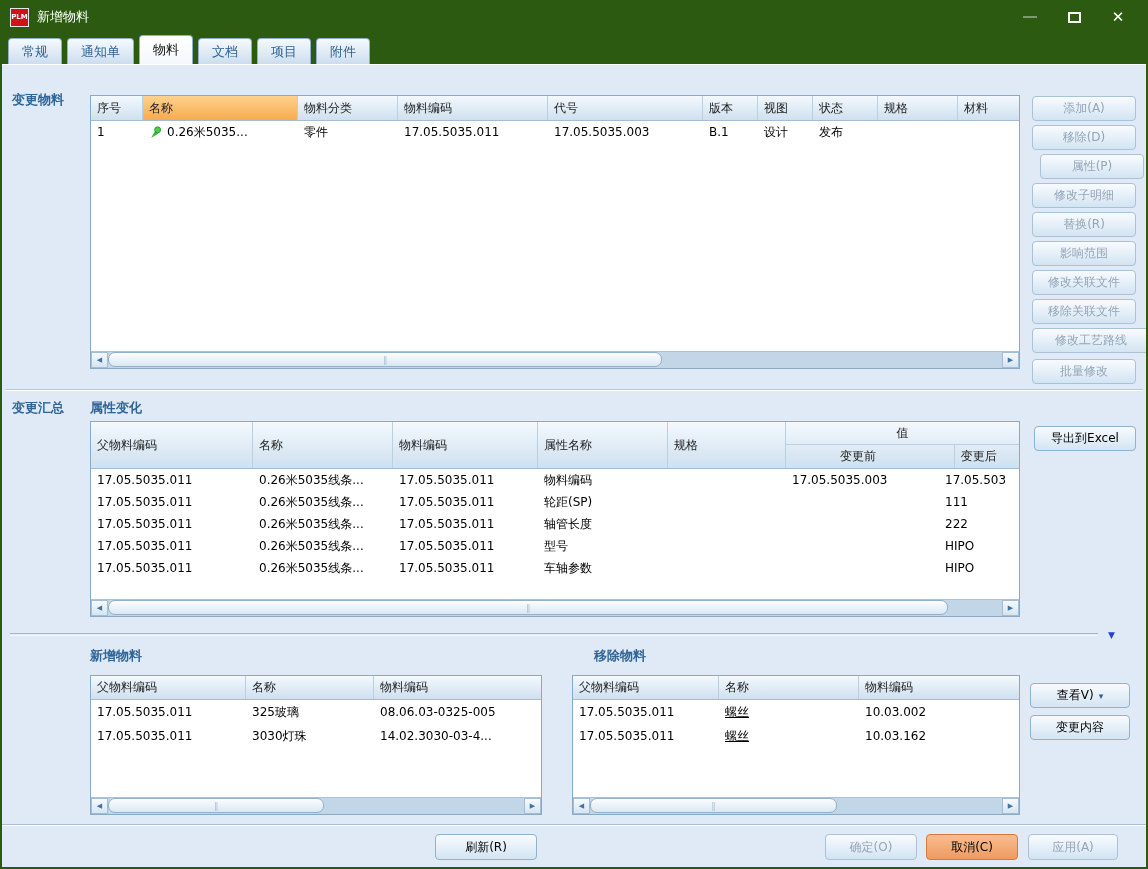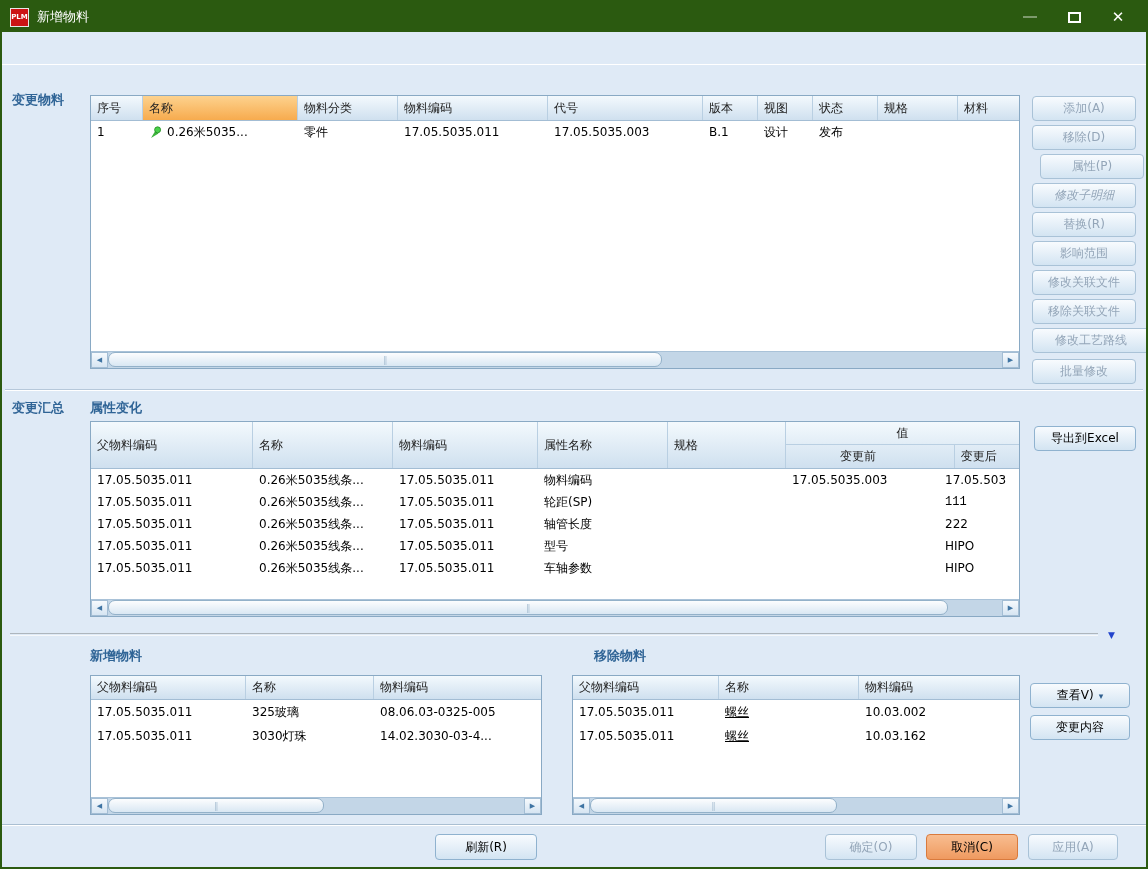--- a/index.html
+++ b/index.html
@@ -94,20 +94,28 @@
       <span class="wc">
           <span class="wc-min-glyph"></span>
         </span>
       <span class="wc">
           <span class="wc-max-glyph"></span>
         </span>
       <span class="wc wc-close">✕</span>
     </div>
   </div>
 
+  <div class="tabbar">
+    <div class="tab">常规</div>
+    <div class="tab">通知单</div>
+    <div class="tab active">物料</div>
+    <div class="tab">文档</div>
+    <div class="tab">项目</div>
+    <div class="tab">附件</div>
+  </div>
 
   <div class="content">
 
     <div class="seclabel" style="left:10px; top:26px;">变更物料</div>
 
     <div class="tbl" style="left:88px; top:30px; width:930px; height:274px;">
       <div class="hdr" style="height:25px;">
         <div class="hcell" style="width:52px;">序号</div>
         <div class="hcell hl" style="width:155px;">名称</div>
         <div class="hcell" style="width:100px;">物料分类</div>
@@ -144,21 +152,21 @@
         <div class="strack">
           <div class="sthumb" style="left:0; width:62%;"></div>
         </div>
         <span class="sarr">▶</span>
       </div>
     </div>
 
     <div class="btn disabled" style="left:1030px; top:31px;  width:104px;">添加(A)</div>
     <div class="btn disabled" style="left:1030px; top:60px;  width:104px;">移除(D)</div>
     <div class="btn disabled" style="left:1030px; top:89px;  width:104px;margin-left:8px;">属性(P)</div>
-    <div class="btn disabled" style="left:1030px; top:118px; width:104px;font-style:italic;">修改子明细</div>
+    <div class="btn disabled" style="left:1030px; top:118px; width:104px;">修改子明细</div>
     <div class="btn disabled" style="left:1030px; top:147px; width:104px;">替换(R)</div>
     <div class="btn disabled" style="left:1030px; top:176px; width:104px;">影响范围</div>
     <div class="btn disabled" style="left:1030px; top:205px; width:104px;">修改关联文件</div>
     <div class="btn disabled" style="left:1030px; top:234px; width:104px;">移除关联文件</div>
     <div class="btn disabled" style="left:1030px; top:263px; width:118px;">修改工艺路线</div>
     <div class="btn disabled" style="left:1030px; top:294px; width:104px;">批量修改</div>
 
     <div class="divider" style="top:324px;"></div>
 
     <div class="seclabel" style="left:10px; top:334px;">变更汇总</div>
@@ -189,21 +197,21 @@
         <div class="tcell" style="width:153px;">17.05.5035.003</div>
         <div class="tcell" style="width:80px;">17.05.503</div>
       </div>
       <div class="trow" style="height:22px;">
         <div class="tcell" style="width:162px;">17.05.5035.011</div>
         <div class="tcell" style="width:140px;">0.26米5035线条...</div>
         <div class="tcell" style="width:145px;">17.05.5035.011</div>
         <div class="tcell" style="width:130px;">轮距(SP)</div>
         <div class="tcell" style="width:118px;"></div>
         <div class="tcell" style="width:153px;"></div>
-        <div class="tcell" style="width:80px;font-family:Liberation Mono, monospace;">111</div>
+        <div class="tcell" style="width:80px;">111</div>
       </div>
       <div class="trow" style="height:22px;">
         <div class="tcell" style="width:162px;">17.05.5035.011</div>
         <div class="tcell" style="width:140px;">0.26米5035线条...</div>
         <div class="tcell" style="width:145px;">17.05.5035.011</div>
         <div class="tcell" style="width:130px;">轴管长度</div>
         <div class="tcell" style="width:118px;"></div>
         <div class="tcell" style="width:153px;"></div>
         <div class="tcell" style="width:80px;">222</div>
       </div>

